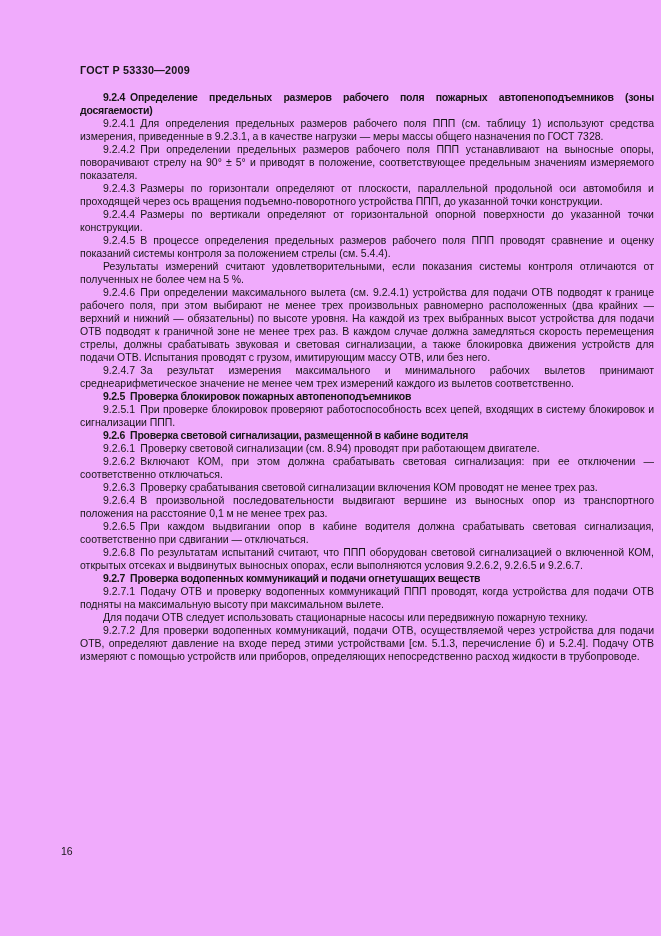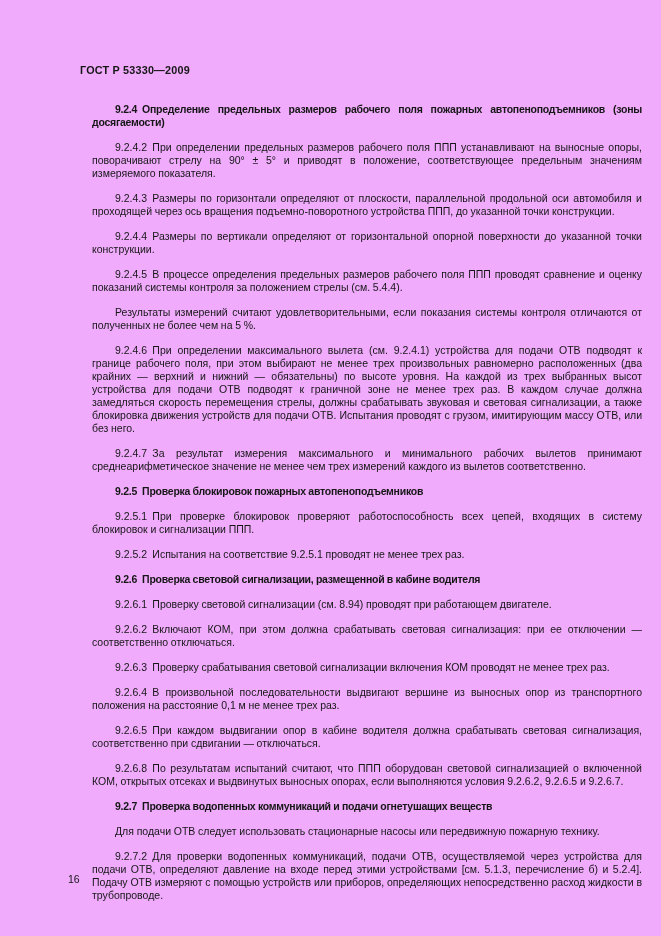--- a/index.html
+++ b/index.html
@@ -29,63 +29,63 @@
     letter-spacing: 0.2px;
     white-space: nowrap;
   }
   .doc-body {
     position: absolute;
     left: 80px;
     top: 91px;
     width: 574px;
   }
   .doc-body p {
-    margin: 12px;
+    margin: 0;
     font-size: 10.5px;
     line-height: 13px;
     text-align: justify;
     text-indent: 23px;
     word-spacing: -0.2px;
   }
   .doc-body p.heading {
     font-weight: bold;
     letter-spacing: -0.25px;
   }
   .page-number {
     position: absolute;
-    left: 68px;
+    left: 61px;
     top: 845px;
     font-size: 10.5px;
-    margin-top: 28px;
   }
 </style>
 </head>
 <body>
 
 <div class="page">
   <div class="doc-header">ГОСТ Р 53330—2009</div>
 
   <div class="doc-body">
       <p class="heading">9.2.4 Определение предельных размеров рабочего поля пожарных автопеноподъемников (зоны досягаемости)</p>
+      <p class="body">9.2.4.1 Для определения предельных размеров рабочего поля ППП (см. таблицу 1) используют средства измерения, приведенные в 9.2.3.1, а в качестве нагрузки — меры массы общего назначения по ГОСТ 7328.</p>
       <p class="body">9.2.4.2 При определении предельных размеров рабочего поля ППП устанавливают на выносные опоры, поворачивают стрелу на 90° ± 5° и приводят в положение, соответствующее предельным значениям измеряемого показателя.</p>
       <p class="body">9.2.4.3 Размеры по горизонтали определяют от плоскости, параллельной продольной оси автомобиля и проходящей через ось вращения подъемно-поворотного устройства ППП, до указанной точки конструкции.</p>
       <p class="body">9.2.4.4 Размеры по вертикали определяют от горизонтальной опорной поверхности до указанной точки конструкции.</p>
       <p class="body">9.2.4.5 В процессе определения предельных размеров рабочего поля ППП проводят сравнение и оценку показаний системы контроля за положением стрелы (см. 5.4.4).</p>
       <p class="body">Результаты измерений считают удовлетворительными, если показания системы контроля отличаются от полученных не более чем на 5 %.</p>
       <p class="body">9.2.4.6 При определении максимального вылета (см. 9.2.4.1) устройства для подачи ОТВ подводят к границе рабочего поля, при этом выбирают не менее трех произвольных равномерно расположенных (два крайних — верхний и нижний — обязательны) по высоте уровня. На каждой из трех выбранных высот устройства для подачи ОТВ подводят к граничной зоне не менее трех раз. В каждом случае должна замедляться скорость перемещения стрелы, должны срабатывать звуковая и световая сигнализации, а также блокировка движения устройств для подачи ОТВ. Испытания проводят с грузом, имитирующим массу ОТВ, или без него.</p>
       <p class="body">9.2.4.7 За результат измерения максимального и минимального рабочих вылетов принимают среднеарифметическое значение не менее чем трех измерений каждого из вылетов соответственно.</p>
       <p class="heading">9.2.5 Проверка блокировок пожарных автопеноподъемников</p>
       <p class="body">9.2.5.1 При проверке блокировок проверяют работоспособность всех цепей, входящих в систему блокировок и сигнализации ППП.</p>
-      <p class="body">9.2.5.2 Испытания на соответствие 9.2.5.1 проводят не менее трех раз.</p>
       <p class="heading">9.2.6 Проверка световой сигнализации, размещенной в кабине водителя</p>
       <p class="body">9.2.6.1 Проверку световой сигнализации (см. 8.94) проводят при работающем двигателе.</p>
       <p class="body">9.2.6.2 Включают КОМ, при этом должна срабатывать световая сигнализация: при ее отключении — соответственно отключаться.</p>
       <p class="body">9.2.6.3 Проверку срабатывания световой сигнализации включения КОМ проводят не менее трех раз.</p>
       <p class="body">9.2.6.4 В произвольной последовательности выдвигают вершине из выносных опор из транспортного положения на расстояние 0,1 м не менее трех раз.</p>
       <p class="body">9.2.6.5 При каждом выдвигании опор в кабине водителя должна срабатывать световая сигнализация, соответственно при сдвигании — отключаться.</p>
       <p class="body">9.2.6.8 По результатам испытаний считают, что ППП оборудован световой сигнализацией о включенной КОМ, открытых отсеках и выдвинутых выносных опорах, если выполняются условия 9.2.6.2, 9.2.6.5 и 9.2.6.7.</p>
       <p class="heading">9.2.7 Проверка водопенных коммуникаций и подачи огнетушащих веществ</p>
+      <p class="body">9.2.7.1 Подачу ОТВ и проверку водопенных коммуникаций ППП проводят, когда устройства для подачи ОТВ подняты на максимальную высоту при максимальном вылете.</p>
       <p class="body">Для подачи ОТВ следует использовать стационарные насосы или передвижную пожарную технику.</p>
       <p class="body">9.2.7.2 Для проверки водопенных коммуникаций, подачи ОТВ, осуществляемой через устройства для подачи ОТВ, определяют давление на входе перед этими устройствами [см. 5.1.3, перечисление б) и 5.2.4]. Подачу ОТВ измеряют с помощью устройств или приборов, определяющих непосредственно расход жидкости в трубопроводе.</p>
     </div>
 
   <div class="page-number">16</div>
 </div>
 
 </body></html>

